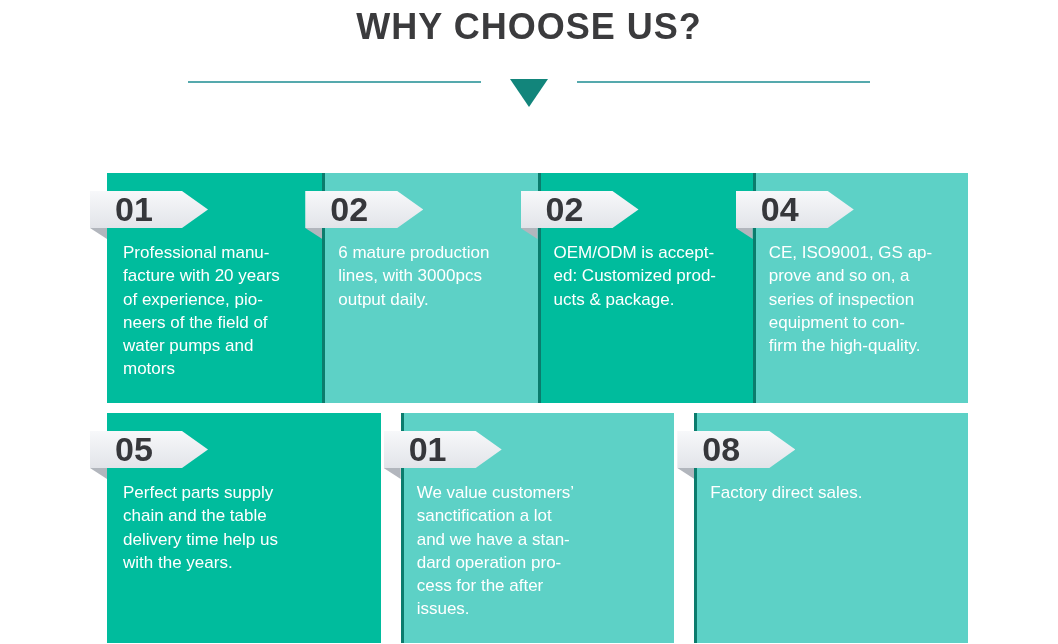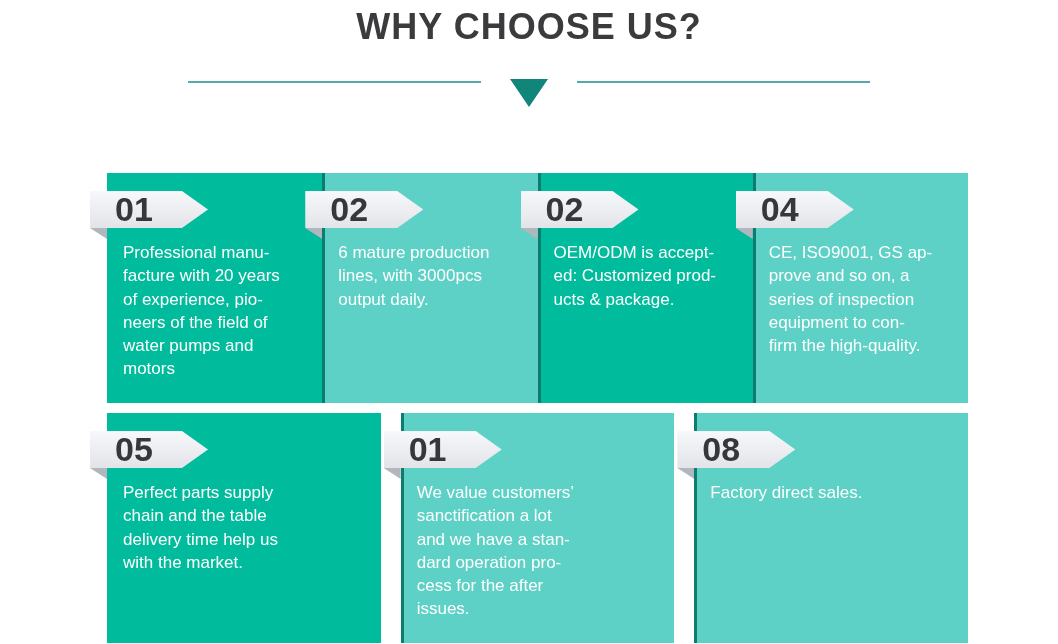--- a/index.html
+++ b/index.html
@@ -145,21 +145,21 @@
       </div>
     </div>
 
     <div class="card-row">
       <div class="card dark">
         <div class="badge">05</div>
         <div class="badge-fold"></div>
         <div class="card-text">Perfect parts supply
 chain and the table
 delivery time help us
-with the market.</div>
+with the years.</div>
       </div>
       <div class="card light spined">
         <div class="badge">01</div>
         <div class="badge-fold"></div>
         <div class="card-text">We value customers’
 sanctification a lot
 and we have a stan-
 dard operation pro-
 cess for the after
 issues.</div>

